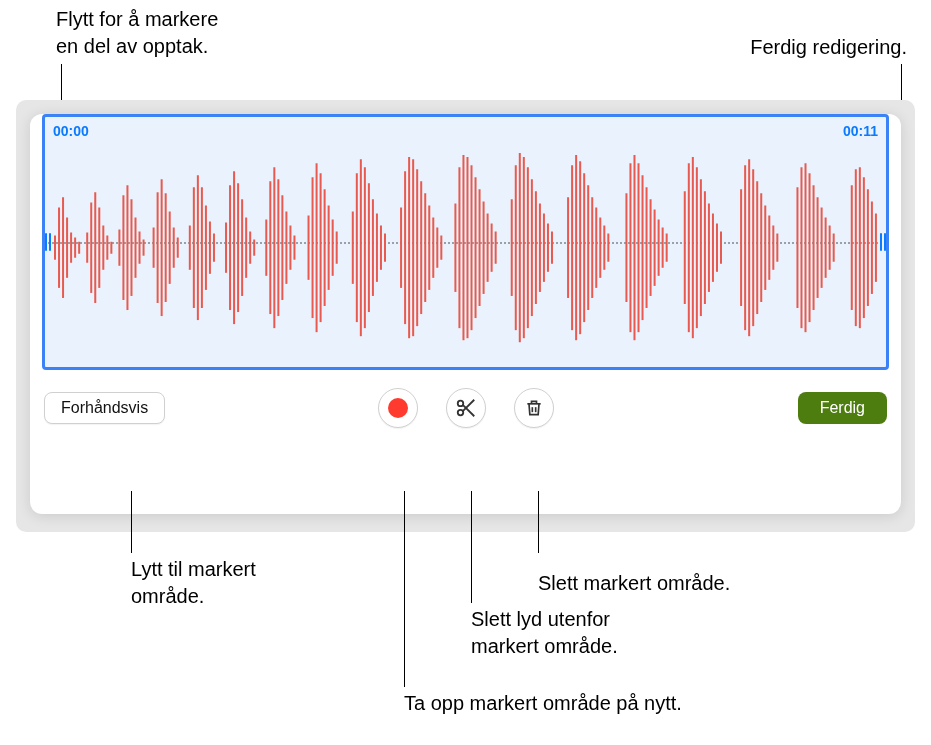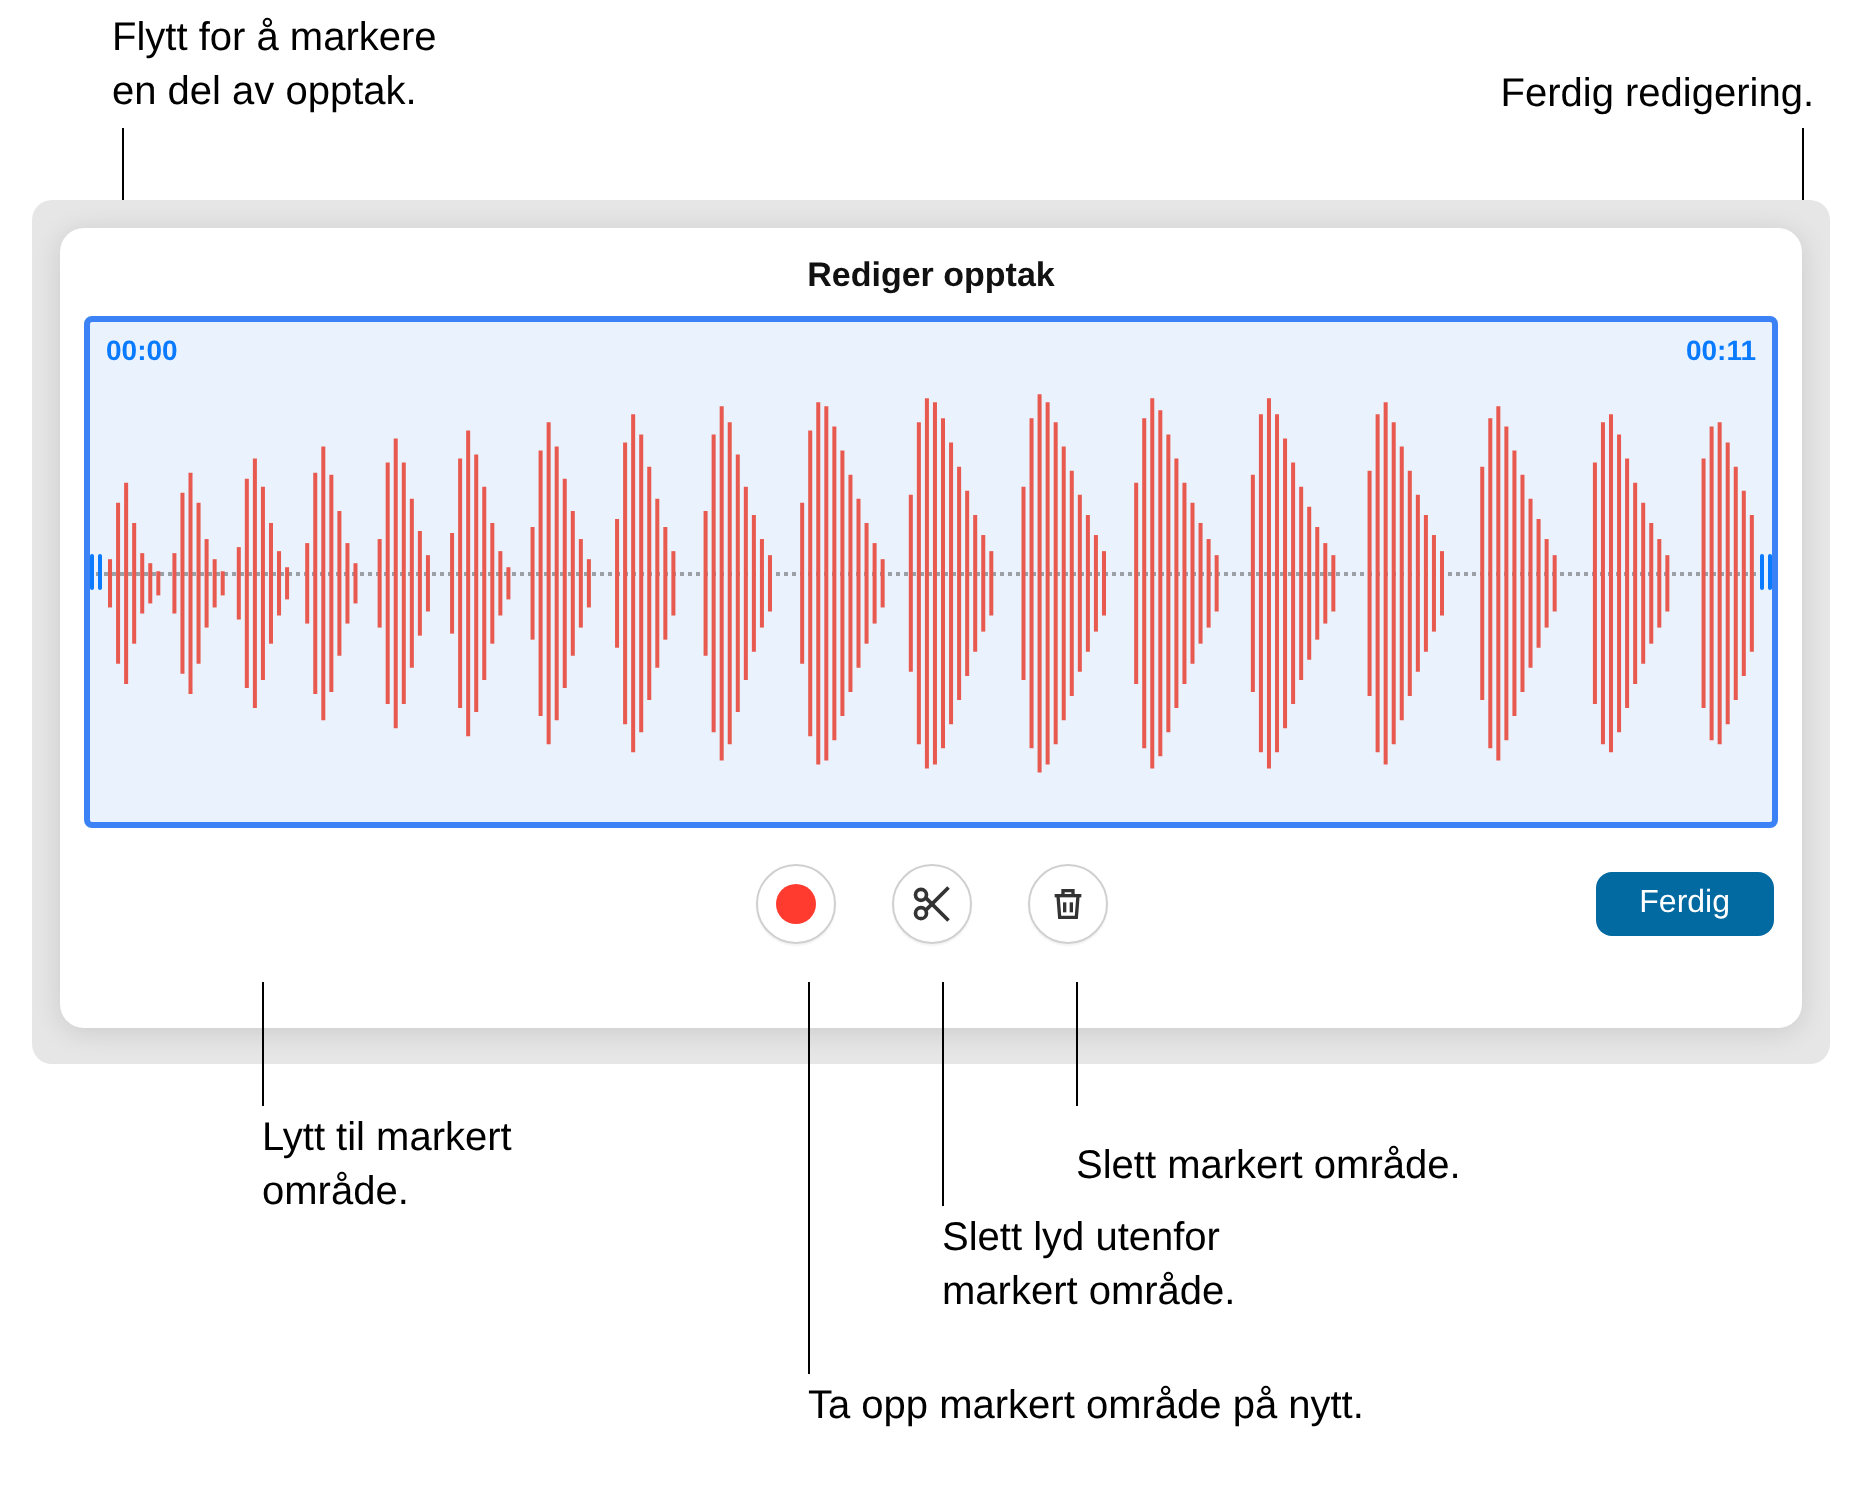--- a/index.html
+++ b/index.html
@@ -134,21 +134,21 @@
     align-items: center;
     justify-content: center;
     box-shadow: 0 1px 1px rgba(0,0,0,0.05);
   }
   .btn-done {
     position: absolute;
     right: 0;
     top: 4px;
     padding: 7px 22px;
     font-size: 16px;
-    background: #0369a1;
+    background: #4d7c0f;
     color: #fff;
     border: none;
     border-radius: 8px;
     font-weight: 500;
   }
   .rec-dot {
     width: 20px; height: 20px; border-radius: 50%; background: #ff3b30;
   }
 </style>
 </head>
@@ -159,21 +159,20 @@
 <div class="callout-line" style="left:61px; top:64px; width:1px; height:168px;"></div>
 <div class="callout-line" style="left:46px; top:232px; width:16px; height:1px;"></div>
 
 <div class="callout" style="right:24px; top:34px;">Ferdig redigering.</div>
 <div class="callout-line" style="right:29px; top:64px; width:1px; height:408px;"></div>
 <div class="callout-line" style="right:29px; top:472px; width:24px; height:1px;"></div>
 
 <div class="panel-bg"></div>
 
 <div class="panel">
-  <div class="panel-title">Rediger opptak</div>
 
   <div class="waveform-area">
     <div class="midline"></div>
     <div class="time-label time-start">00:00</div>
     <div class="time-label time-end">00:11</div>
     <div class="trim-handle left">
         <span></span>
         <span></span>
       </div>
     <div class="trim-handle right">
@@ -341,20 +340,21 @@
           <line x1="802" y1="30" x2="802" y2="190"></line>
           <line x1="806" y1="40" x2="806" y2="180"></line>
           <line x1="810" y1="52" x2="810" y2="168"></line>
           <line x1="814" y1="64" x2="814" y2="156"></line>
           <line x1="818" y1="76" x2="818" y2="144"></line>
       </g>
     </svg>
   </div>
 
   <div class="controls">
+    <button class="btn-preview">Forhåndsvis</button>
     <div class="center-controls">
       <button class="icon-btn">
         <span class="rec-dot"></span>
       </button>
       <button class="icon-btn">
         <svg width="22" height="22" viewBox="0 0 24 24" fill="none" stroke="#333" stroke-width="2">
           <circle cx="6" cy="7" r="3"></circle>
             <circle cx="6" cy="17" r="3"></circle>
           <line x1="8.5" y1="8.5" x2="21" y2="21"></line>
             <line x1="8.5" y1="15.5" x2="21" y2="3"></line>

